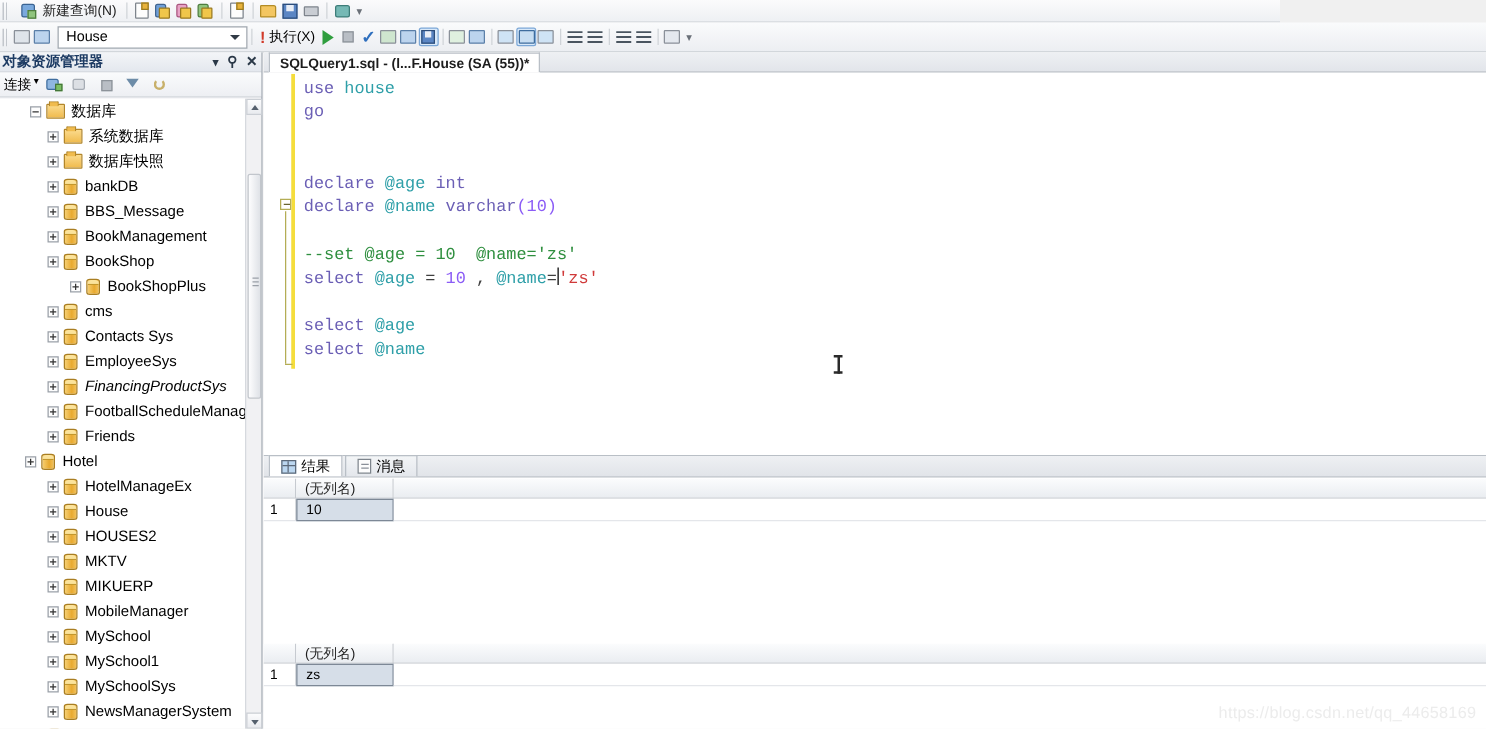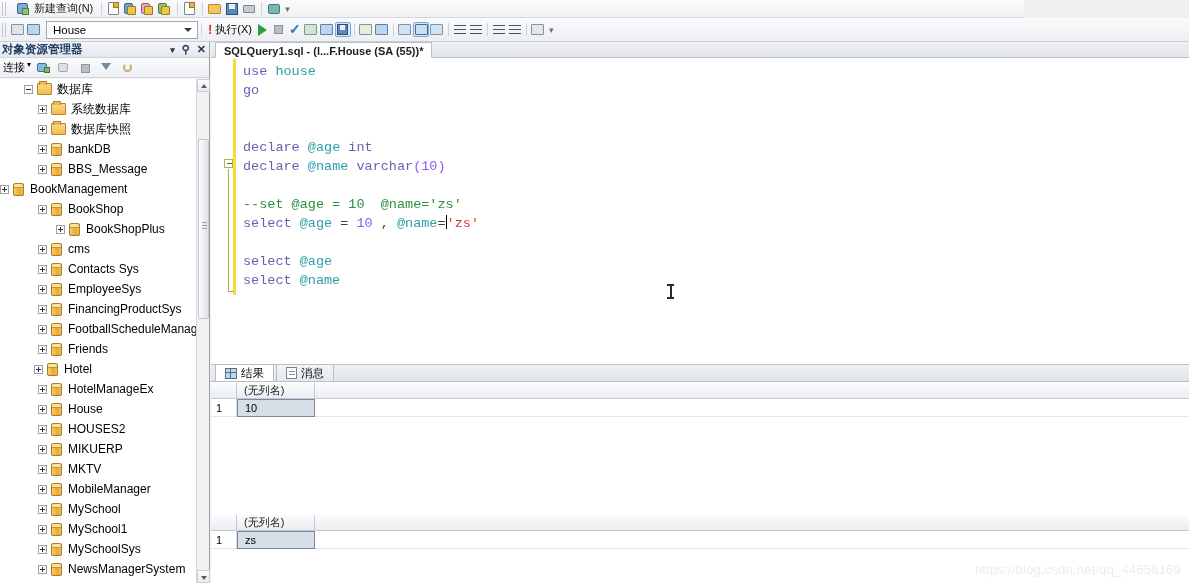--- a/index.html
+++ b/index.html
@@ -404,21 +404,21 @@
           <div class="node" style="padding-left: 38px;">
             <span class="expander plus"></span>
             <span class="cyl"></span>
             <span>bankDB</span>
           </div>
           <div class="node" style="padding-left: 38px;">
             <span class="expander plus"></span>
             <span class="cyl"></span>
             <span>BBS_Message</span>
           </div>
-          <div class="node" style="">
+          <div class="node" style="padding-left: 38px;">
             <span class="expander plus"></span>
             <span class="cyl"></span>
             <span>BookManagement</span>
           </div>
           <div class="node" style="padding-left: 38px;">
             <span class="expander plus"></span>
             <span class="cyl"></span>
             <span>BookShop</span>
           </div>
           <div class="node" style="padding-left: 56px;">
@@ -434,36 +434,36 @@
           <div class="node" style="padding-left: 38px;">
             <span class="expander plus"></span>
             <span class="cyl"></span>
             <span>Contacts Sys</span>
           </div>
           <div class="node" style="padding-left: 38px;">
             <span class="expander plus"></span>
             <span class="cyl"></span>
             <span>EmployeeSys</span>
           </div>
-          <div class="node" style="padding-left: 38px;">
+          <div class="node" style="padding-left: 38px; font-style: italic;">
             <span class="expander plus"></span>
             <span class="cyl"></span>
             <span>FinancingProductSys</span>
           </div>
           <div class="node" style="padding-left: 38px;">
             <span class="expander plus"></span>
             <span class="cyl"></span>
             <span>FootballScheduleManage</span>
           </div>
           <div class="node" style="padding-left: 38px;">
             <span class="expander plus"></span>
             <span class="cyl"></span>
             <span>Friends</span>
           </div>
-          <div class="node" style="padding-left: 34px;">
+          <div class="node" style="padding-left: 20px;">
             <span class="expander plus"></span>
             <span class="cyl"></span>
             <span>Hotel</span>
           </div>
           <div class="node" style="padding-left: 38px;">
             <span class="expander plus"></span>
             <span class="cyl"></span>
             <span>HotelManageEx</span>
           </div>
           <div class="node" style="padding-left: 38px;">
@@ -472,26 +472,26 @@
             <span>House</span>
           </div>
           <div class="node" style="padding-left: 38px;">
             <span class="expander plus"></span>
             <span class="cyl"></span>
             <span>HOUSES2</span>
           </div>
           <div class="node" style="padding-left: 38px;">
             <span class="expander plus"></span>
             <span class="cyl"></span>
+            <span>MKTV</span>
+          </div>
+          <div class="node" style="padding-left: 38px;">
+            <span class="expander plus"></span>
+            <span class="cyl"></span>
             <span>MIKUERP</span>
-          </div>
-          <div class="node" style="padding-left: 38px;">
-            <span class="expander plus"></span>
-            <span class="cyl"></span>
-            <span>MKTV</span>
           </div>
           <div class="node" style="padding-left: 38px;">
             <span class="expander plus"></span>
             <span class="cyl"></span>
             <span>MobileManager</span>
           </div>
           <div class="node" style="padding-left: 38px;">
             <span class="expander plus"></span>
             <span class="cyl"></span>
             <span>MySchool</span>

